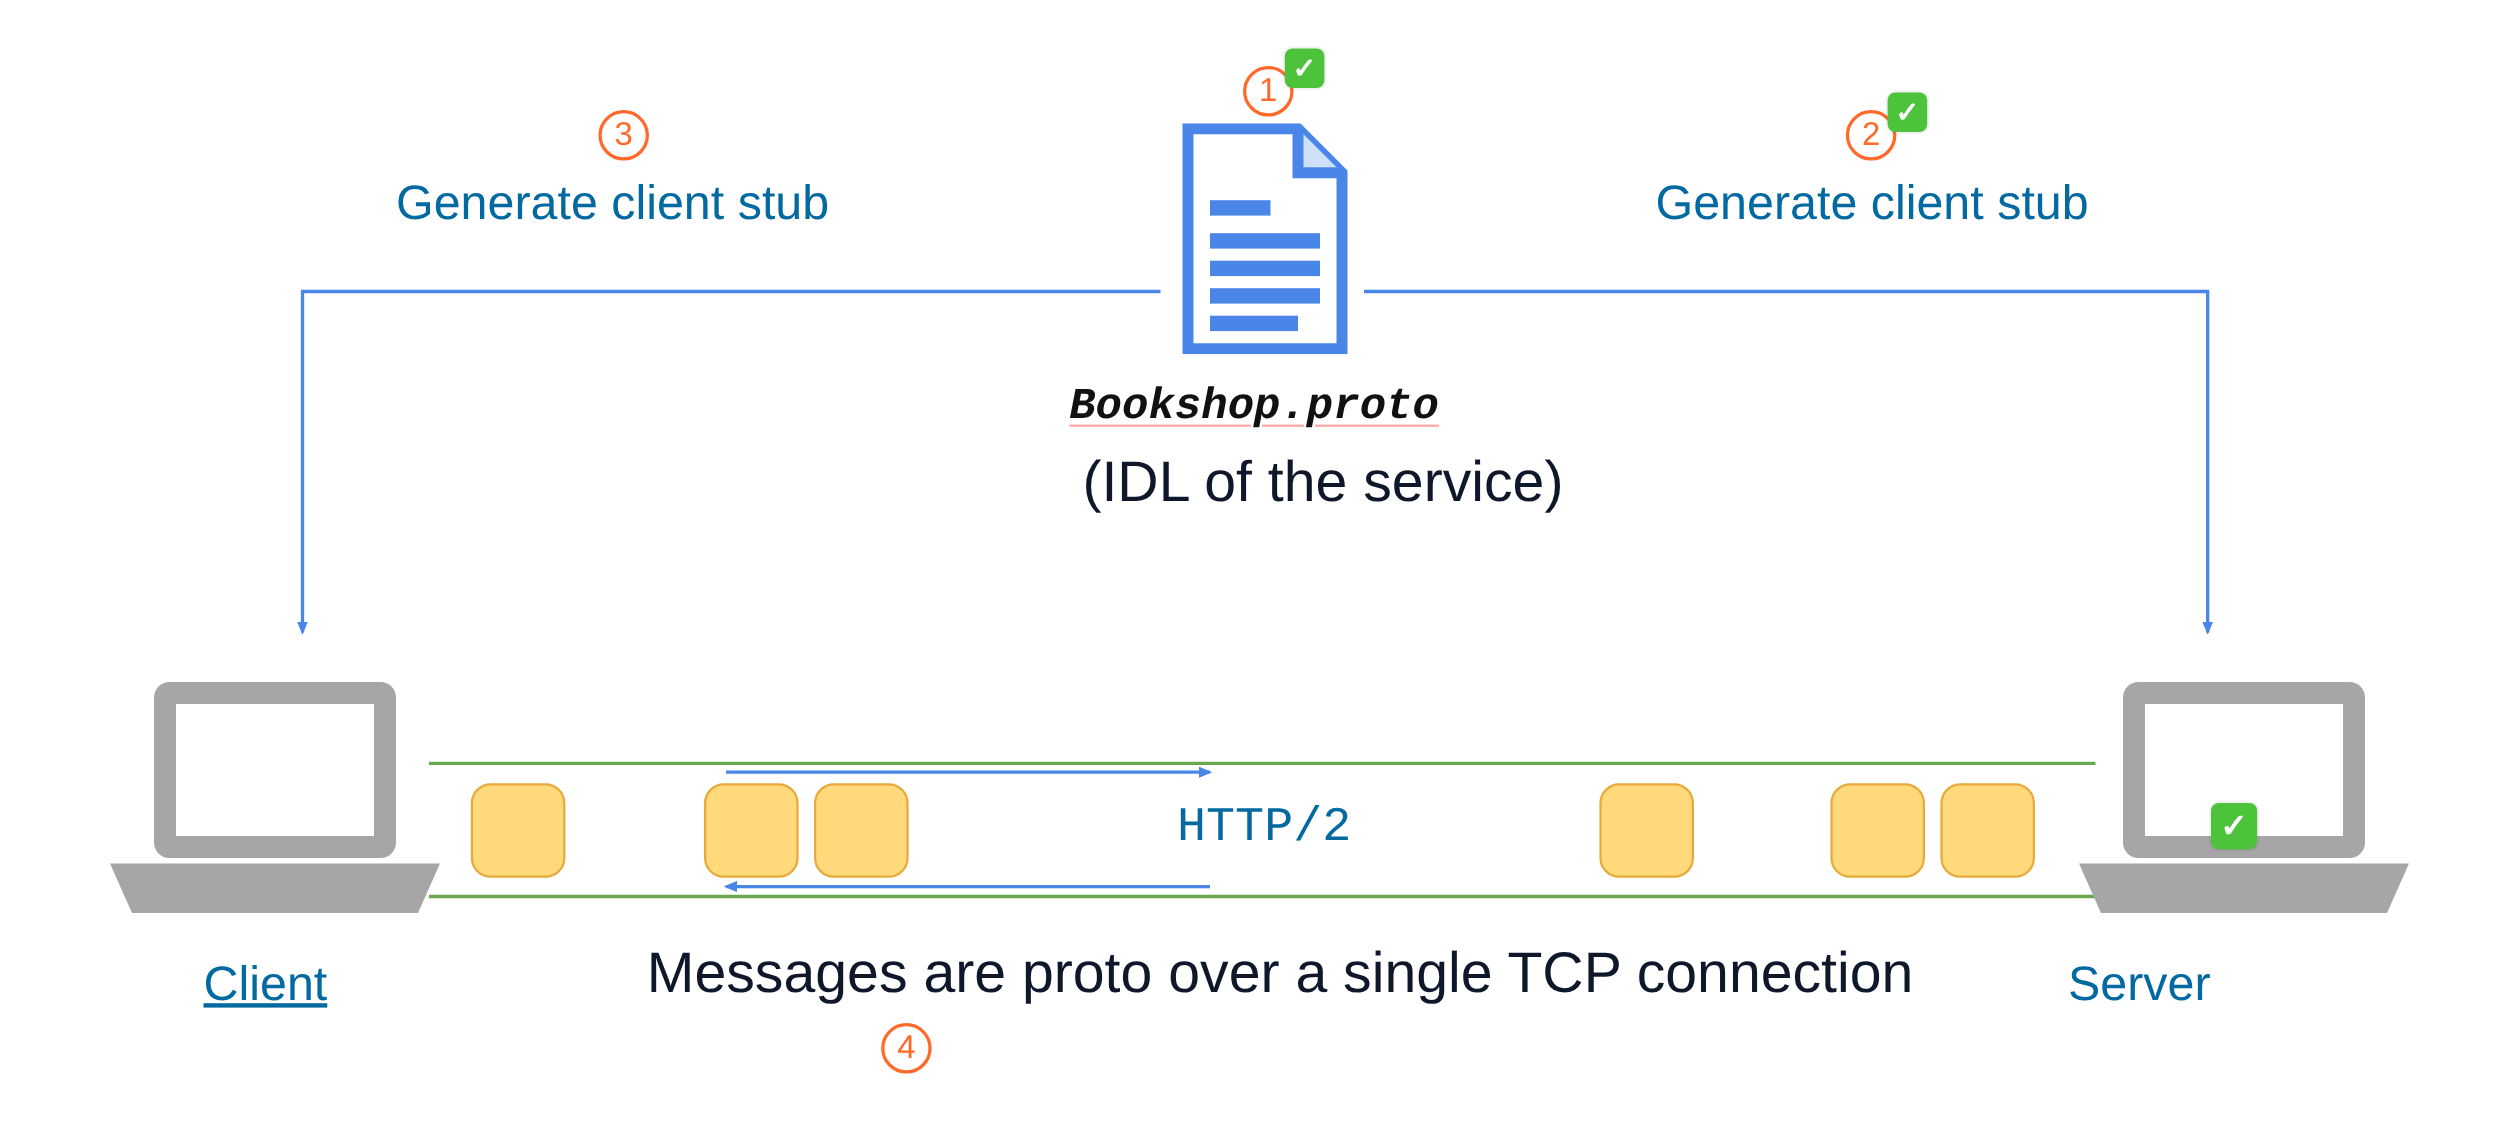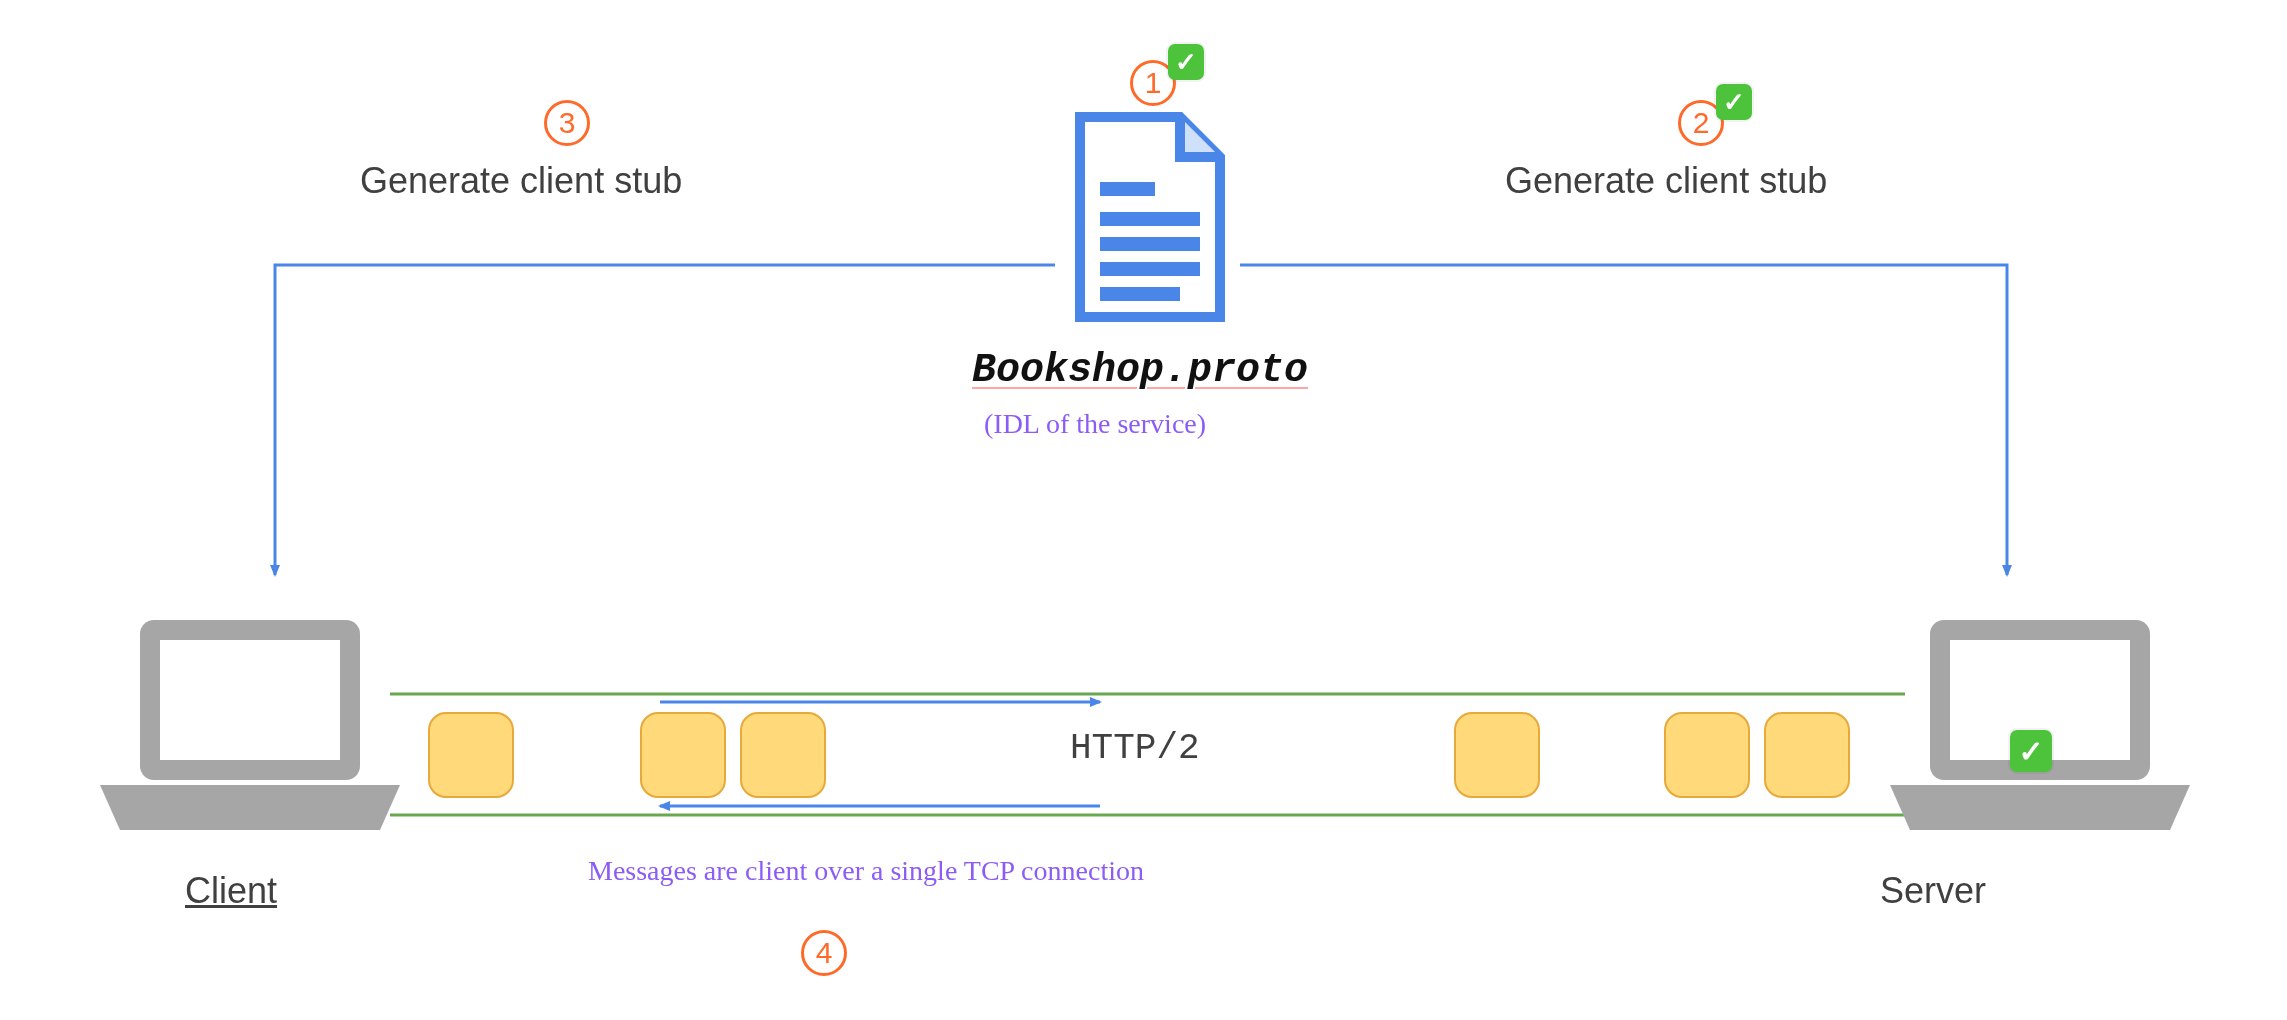--- a/index.html
+++ b/index.html
@@ -34,27 +34,26 @@
     border-radius: 7px;
     color: #fff;
     display:flex;
     align-items:center;
     justify-content:center;
     font-size: 26px;
     font-weight: bold;
     box-shadow: 0 0 0 2px rgba(0,0,0,0.05);
   }
   .label {
-    font-size: 36px;
-    color: #404040;
+    font-size: 44px;
+    color: #0369a1;
   }
   .sub {
-    font-size: 28px;
-    color: #8b5cf6;
-    font-family: Liberation Serif, serif;
+    font-size: 52px;
+    color: #0f172a;
   }
   .mono-under {
     font-family: "Courier New", monospace;
     font-weight: bold;
     font-size: 40px;
     text-decoration: underline;
     text-decoration-color: rgba(255,0,0,0.35);
     text-decoration-thickness: 2px;
     text-underline-offset: 6px;
   }
@@ -137,21 +136,21 @@
     <rect x="50" y="10" width="220" height="160" rx="14" fill="#a6a6a6"></rect>
     <rect x="70" y="30" width="180" height="120" fill="#ffffff"></rect>
     <path d="M10 175 H310 L290 220 H30 Z" fill="#a6a6a6"></path>
   </svg>
 </div>
 <div class="abs check-badge" style="left:2010px; top:730px; width:42px; height:42px; font-size:30px;">✓</div>
 <div class="abs label" style="left:1880px; top:870px;">Server</div>
 
 <div class="abs label" style="left:1070px; top:728px;font-family:Liberation Mono, monospace;">HTTP/2</div>
 
-<div class="abs sub" style="left:588px; top:855px;">Messages are client over a single TCP connection</div>
+<div class="abs sub" style="left:588px; top:855px;">Messages are proto over a single TCP connection</div>
 
 <div class="abs packet" style="left:428px; top:712px;"></div>
 <div class="abs packet" style="left:640px; top:712px;"></div>
 <div class="abs packet" style="left:740px; top:712px;"></div>
 
 <div class="abs packet" style="left:1454px; top:712px;"></div>
 <div class="abs packet" style="left:1664px; top:712px;"></div>
 <div class="abs packet" style="left:1764px; top:712px;"></div>
 
 </body></html>

